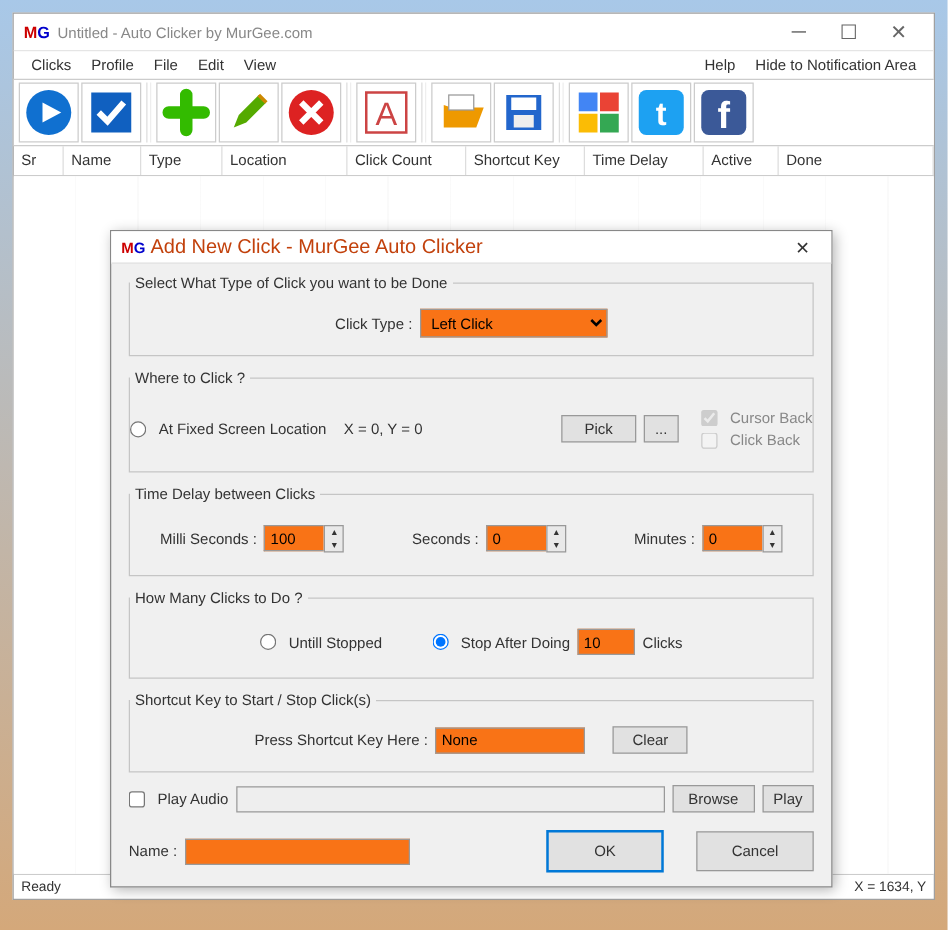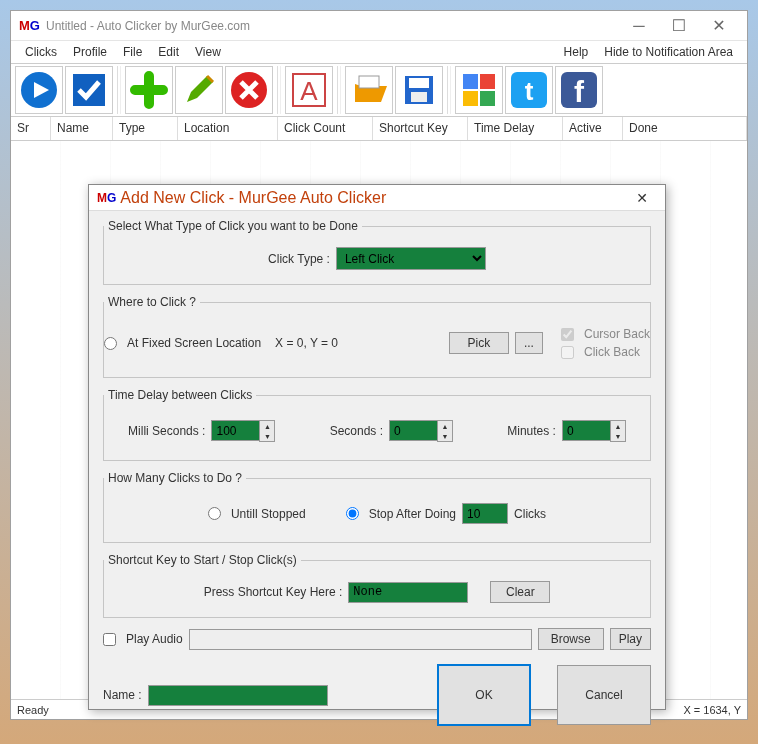--- a/index.html
+++ b/index.html
@@ -36,30 +36,30 @@
 .dlg-title .title { flex: 1; font-size: 16px; color: #c2410c; }
 .dlg-close { width: 30px; height: 22px; display: flex; align-items: center; justify-content: center; cursor: pointer; font-size: 14px; color: #333; }
 .dlg-body { padding: 8px 14px; }
 
 fieldset { border: 1px solid #c5c5c5; margin: 0 0 10px 0; padding: 10px 0; font-size: 12px; }
 fieldset legend { padding: 0 4px; color: #333; }
 
 .row { display: flex; align-items: center; gap: 6px; margin: 4px 0; }
 .row.center { justify-content: center; }
 label { font-size: 12px; }
-select, input[type=text] { border: 1px solid #999; padding: 2px 4px; font-size: 12px; background: #15803d; height: 21px; }
+select, input[type=text] { border: 1px solid #999; padding: 2px 4px; font-size: 12px; background: #f97316; height: 21px; }
 select { height: 23px; }
 .spinner { display: inline-flex; }
 .spinner input { width: 48px; border-right: none; }
 .spinner .spins { display: flex; flex-direction: column; border: 1px solid #999; background: #e9e9e9; }
 .spinner .spins span { width: 14px; height: 10px; display: flex; align-items: center; justify-content: center; font-size: 7px; cursor: pointer; line-height: 1; }
 
 .btn { border: 1px solid #999; background: #e1e1e1; padding: 3px 12px; font-size: 12px; cursor: pointer; min-width: 60px; text-align: center; }
 .btn.small { min-width: auto; padding: 3px 8px; }
-.btn.big { min-width: 94px; padding: 22px 12px; }
+.btn.big { min-width: 94px; padding: 8px 12px; }
 .btn.primary { border: 2px solid #0078d7; }
 
 input[type=radio], input[type=checkbox] { margin: 0 4px 0 0; vertical-align: middle; }
 .disabled { color: #888; }
 
 .toolbar svg { width: 40px; height: 40px; }
 </style>
 </head>
 <body>
 
@@ -270,21 +270,21 @@
           <input type="text" style="width: 46px;" value="10">
           <label>Clicks</label>
         </div>
       </div>
     </fieldset>
 
     <fieldset>
       <legend>Shortcut Key to Start / Stop Click(s)</legend>
       <div class="row center">
         <label>Press Shortcut Key Here :</label>
-        <input type="text" style="width: 120px; font-family: Liberation Mono, monospace;" value="None">
+        <input type="text" style="width: 120px;" value="None">
         <span style="width:10px"></span>
         <span class="btn">Clear</span>
       </div>
     </fieldset>
 
     <div class="row" style="margin-top:6px">
       <input type="checkbox" style="">
       <label>Play Audio</label>
       <input type="text" style="flex: 1 1 0%; background: rgb(238, 238, 238);" disabled="">
       <span class="btn">Browse</span>

